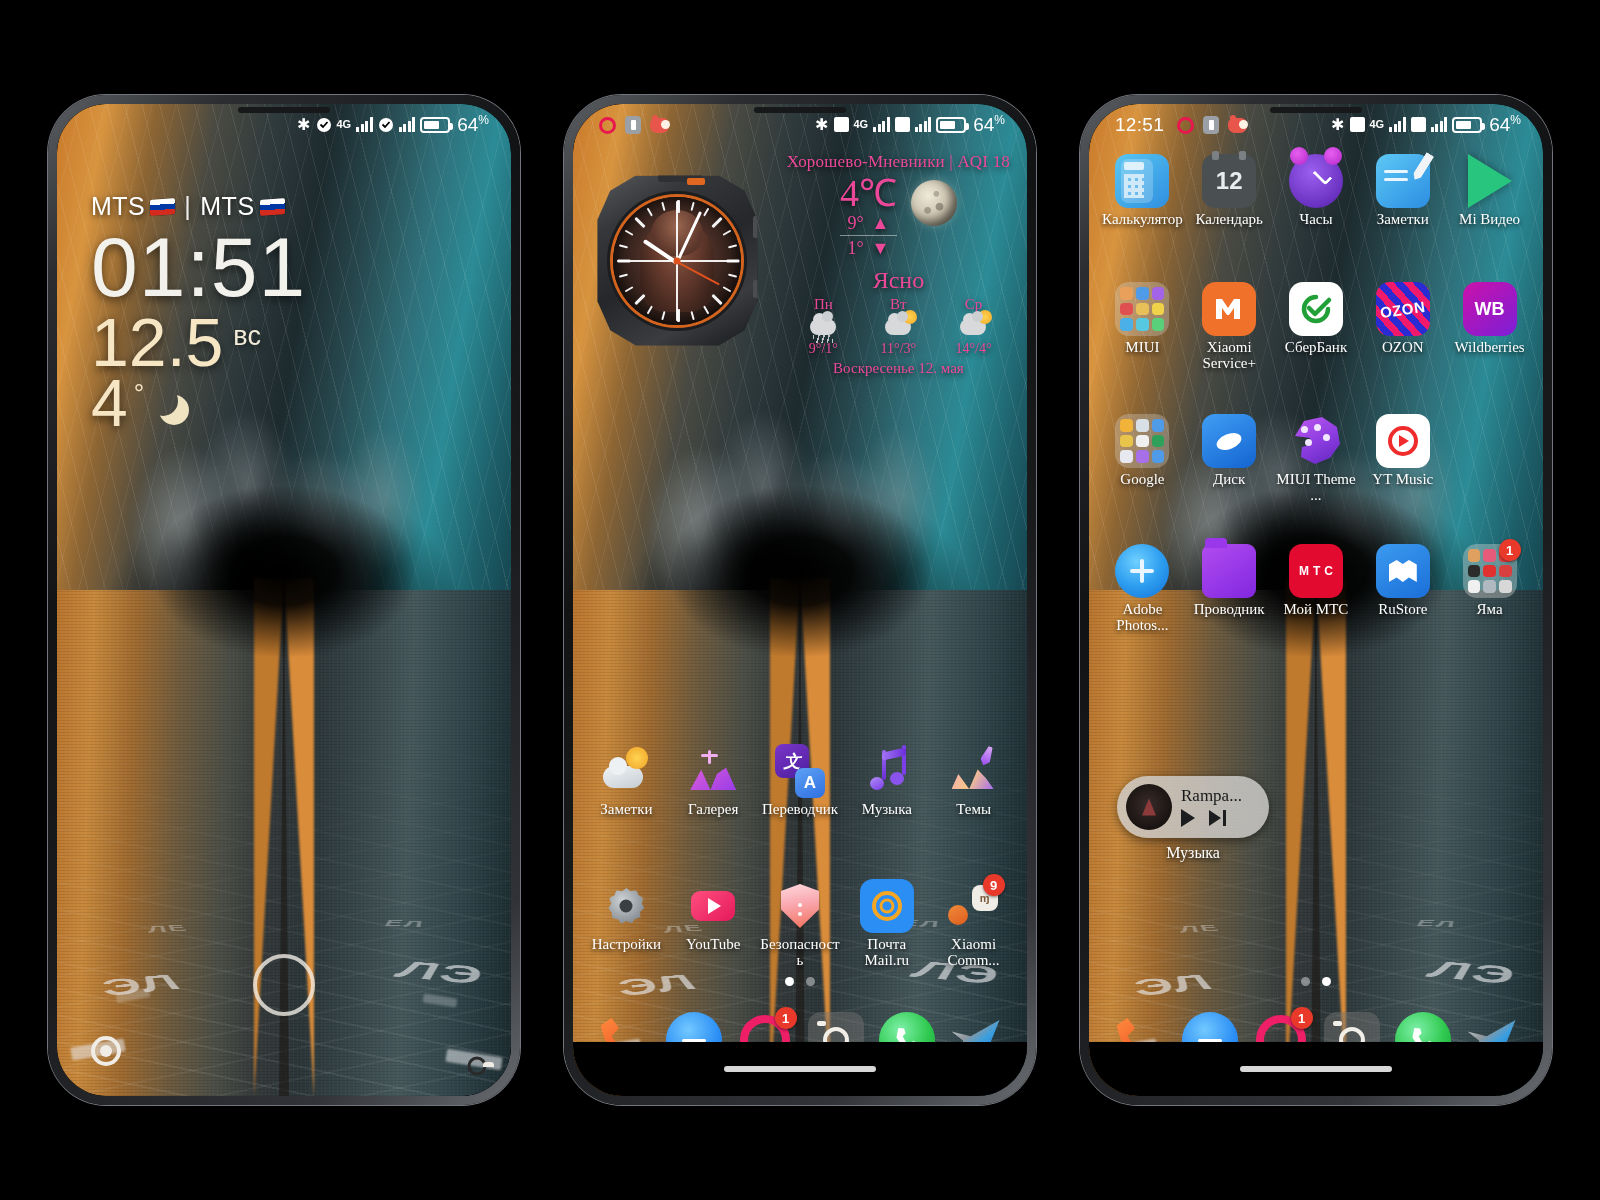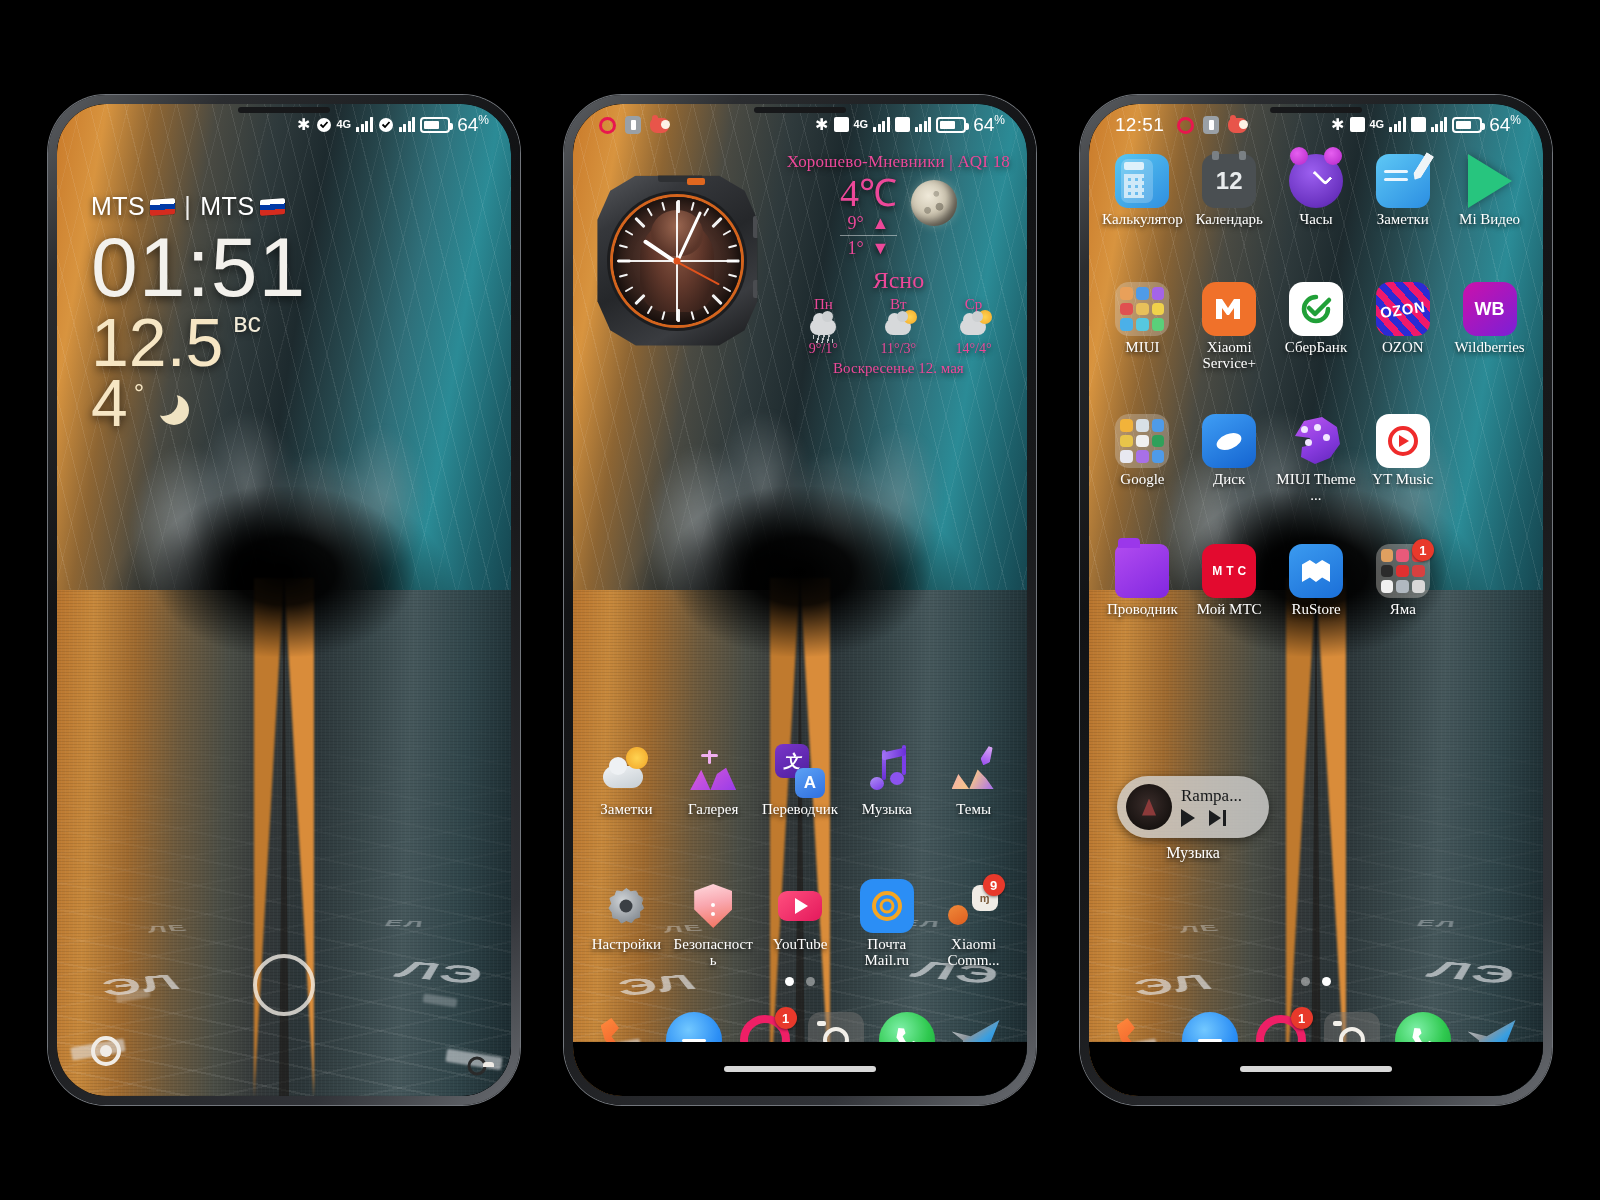--- a/index.html
+++ b/index.html
@@ -197,21 +197,21 @@
   .lock-info { position:absolute; top:88px; left:34px; z-index:20; color:#fff; }
   .carriers { display:flex; align-items:center; gap:9px; font-size:25px; font-weight:500; letter-spacing:.5px;
               text-shadow:0 2px 6px rgba(0,0,0,.75); }
   .carrier { display:flex; align-items:center; gap:5px; }
   .flag-ru { width:25px; height:16px; border-radius:2px; overflow:hidden; display:inline-block;
              background: linear-gradient(#fff 0 33.3%, #0039a6 33.3% 66.6%, #d52b1e 66.6% 100%);
              box-shadow:0 0 0 .5px rgba(0,0,0,.4); transform: skewY(-4deg); }
   .csep { opacity:.9; font-weight:300; }
   .lock-time { font-size:84px; font-weight:400; line-height:.96; letter-spacing:1px; color:#f3f1ec;
                text-shadow:0 3px 10px rgba(0,0,0,.6); margin-top:6px; }
-  .lock-date-row { display:flex; align-items:flex-start; gap:10px; }
+  .lock-date-row { display:flex; align-items:center; gap:10px; }
   .lock-date { font-size:68px; font-weight:400; color:#f6e6c4; line-height:1; text-shadow:0 3px 10px rgba(0,0,0,.6); }
   .lock-dow { font-size:27px; color:#f3ecd9; padding-bottom:10px; text-shadow:0 2px 6px rgba(0,0,0,.6); }
   .lock-temp-row { display:flex; align-items:flex-start; gap:6px; margin-top:-6px; }
   .lock-temp { font-size:66px; color:#f6e6c4; line-height:1; text-shadow:0 3px 10px rgba(0,0,0,.6); }
   .lock-deg { font-size:26px; color:#f6e6c4; padding-top:8px; }
   .lock-moon { width:30px; height:30px; border-radius:50%;
                box-shadow: 11px 9px 0 0 #f0e3c2; margin-top:16px; margin-left:-2px;
                background:transparent; }
   .lock-unlock {
     position:absolute; left:50%; bottom:80px; transform:translateX(-50%);
@@ -864,36 +864,36 @@
               <div class="app-ico">
                   <div class="g-settings">
                     <i></i>
                     <b></b>
                   </div>
                 </div>
               <div class="app-lbl">Настройки</div>
             </div>
             <div class="app">
               <div class="app-ico">
-                  <div class="g-shield">
-                    <i></i>
-                    <b></b>
-                  </div>
-                </div>
-              <div class="app-lbl">Безопасность</div>
-            </div>
-            <div class="app">
-              <div class="app-ico">
                   <div class="g-ytube">
                     <i>
                       <b></b>
                     </i>
                   </div>
                 </div>
               <div class="app-lbl">YouTube</div>
+            </div>
+            <div class="app">
+              <div class="app-ico">
+                  <div class="g-shield">
+                    <i></i>
+                    <b></b>
+                  </div>
+                </div>
+              <div class="app-lbl">Безопасность</div>
             </div>
             <div class="app">
               <div class="app-ico">
                   <div class="g-mail">
                     <i></i>
                   </div>
                 </div>
               <div class="app-lbl">Почта Mail.ru</div>
             </div>
             <div class="app">
@@ -1191,20 +1191,28 @@
                 </div>
               <div class="app-lbl">YT Music</div>
             </div>
           </div>
         </div>
 
         <div class="appgrid" style="top:440px">
           <div class="approw">
             <div class="app">
               <div class="app-ico">
+                  <div class="g-adobe">
+                    <i></i>
+                  </div>
+                </div>
+              <div class="app-lbl">Adobe Photos...</div>
+            </div>
+            <div class="app">
+              <div class="app-ico">
                   <div class="g-fold2"></div>
                 </div>
               <div class="app-lbl">Проводник</div>
             </div>
             <div class="app">
               <div class="app-ico">
                 <div class="g-mts">
                   <span>М</span>
                   <span>Т</span>
                   <span>С</span>

